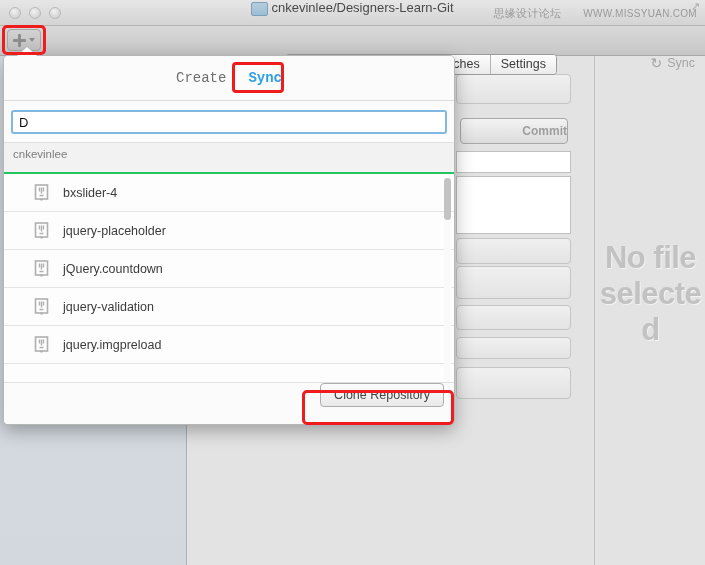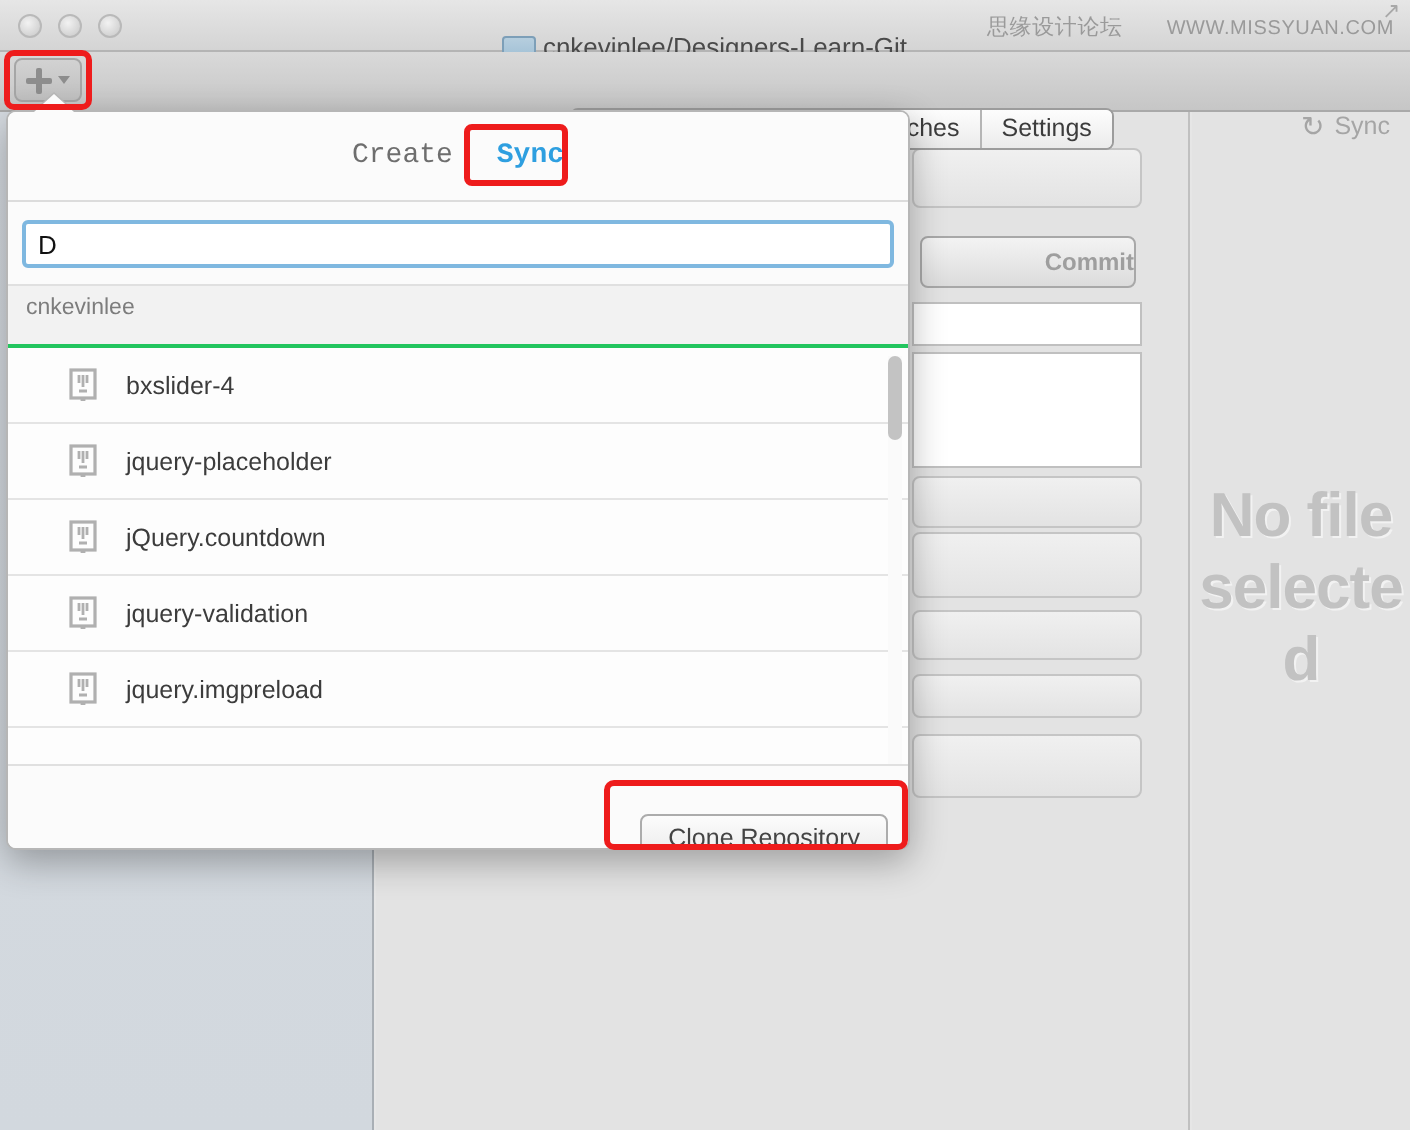--- a/index.html
+++ b/index.html
@@ -21,21 +21,21 @@
     background: linear-gradient(to bottom, #e6e6e6 0%, #d4d4d4 100%);
     border-bottom: 1px solid #b4b4b4;
   }
   .traffic { position: absolute; left: 9px; top: 7px; display: flex; gap: 8px; }
   .tl {
     width: 12px; height: 12px; border-radius: 50%;
     background: radial-gradient(circle at 40% 35%, #f2f2f2 0%, #d8d8d8 60%, #c8c8c8 100%);
     border: 1px solid #b9b9b9;
   }
   .win-title {
-    position: absolute; left: 0; top: 16px; width: 705px;
+    position: absolute; left: 0; top: 0; width: 705px;
     text-align: center; font-size: 13px; color: #4a4a4a;
     font-weight: 400;
   }
   .folder-ico {
     display: inline-block; width: 15px; height: 12px;
     vertical-align: -2px; margin-right: 5px; position: relative;
   }
   .folder-ico::before {
     content: ""; position: absolute; left: 0; top: 0; width: 15px; height: 12px;
     background: linear-gradient(to bottom, #b6cede 0%, #9cbdd4 100%);
@@ -234,21 +234,21 @@
   .list-thumb {
     position: absolute; right: 3px; top: 4px; width: 7px; height: 42px;
     background: #c3c3c3; border-radius: 4px;
   }
 
   .pop-footer {
     position: absolute; left: 0; bottom: 0; width: 100%; height: 42px;
     background: #fbfbfb; border-top: 1px solid #e0e0e0;
   }
   .clone-btn {
-    position: absolute; right: 10px; top: 24px;
+    position: absolute; right: 10px; top: 0;
     padding: 0 13px; height: 24px; line-height: 23px;
     font-size: 12.5px; color: #444;
     background: linear-gradient(to bottom, #fcfcfc 0%, #e9e9e9 100%);
     border: 1px solid #acacac; border-radius: 4px;
     font-family: "Liberation Sans", sans-serif;
   }
   .hl-clonebtn {
     position: absolute; left: 302px; top: 390px; width: 152px; height: 35px;
     border: 3px solid #ee1c1c; border-radius: 5px; z-index: 35; pointer-events: none;
   }

